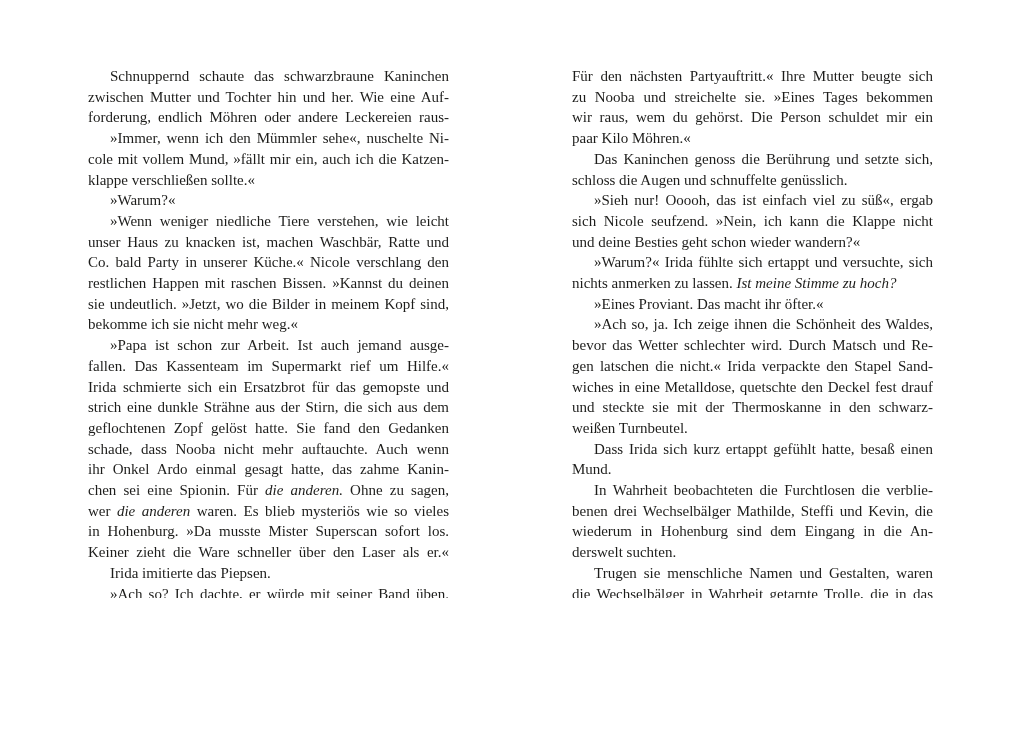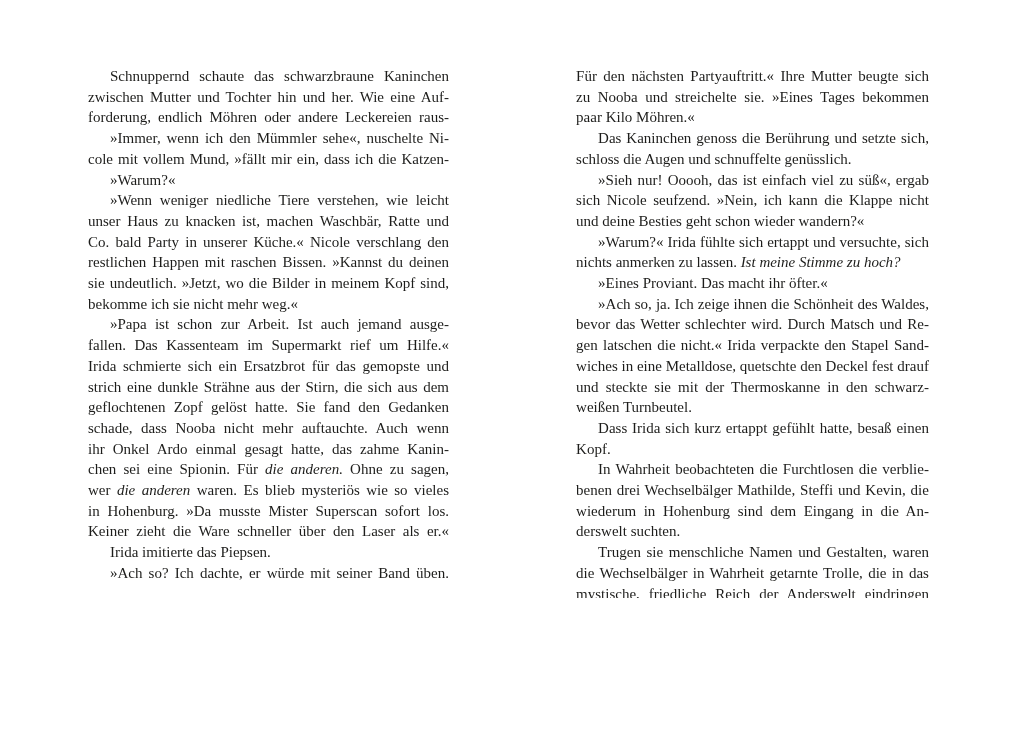--- a/index.html
+++ b/index.html
@@ -15,21 +15,21 @@
   }
   .page {
     position: absolute;
     top: 66px;
     width: 361px;
     height: 612px;
     display: flex;
     flex-direction: column;
   }
   .page-left  { left: 88px; }
-  .page-right { left: 572px; align-items: center; }
+  .page-right { left: 572px; }
   .text-block { flex: 0 0 auto; }
   .line {
     font-size: 15px;
     line-height: 20.7px;
     text-align: justify;
     text-align-last: justify;
     text-justify: inter-word;
     white-space: nowrap;
   }
   .line.indent { text-indent: 22px; }
@@ -61,21 +61,22 @@
 <body>
 
 <div class="sheet">
 
   <div class="page page-left">
     <div class="text-block">
         <div class="line indent"><span>Schnuppernd schaute das schwarzbraune Kaninchen</span></div>
         <div class="line"><span>zwischen Mutter und Tochter hin und her. Wie eine Auf-</span></div>
         <div class="line"><span>forderung, endlich Möhren oder andere Leckereien raus-</span></div>
         <div class="line indent"><span>»Immer, wenn ich den Mümmler sehe«, nuschelte Ni-</span></div>
-        <div class="line"><span>cole mit vollem Mund, »fällt mir ein, dass ich die Katzen-</span></div>
+        <div class="line"><span>cole mit vollem Mund, »fällt mir ein, auch ich die Katzen-</span></div>
+        <div class="line end"><span>klappe verschließen sollte.«</span></div>
         <div class="line indent end"><span>»Warum?«</span></div>
         <div class="line indent"><span>»Wenn weniger niedliche Tiere verstehen, wie leicht</span></div>
         <div class="line"><span>unser Haus zu knacken ist, machen Waschbär, Ratte und</span></div>
         <div class="line"><span>Co. bald Party in unserer Küche.« Nicole verschlang den</span></div>
         <div class="line"><span>restlichen Happen mit raschen Bissen. »Kannst du deinen</span></div>
         <div class="line"><span>sie undeutlich. »Jetzt, wo die Bilder in meinem Kopf sind,</span></div>
         <div class="line end"><span>bekomme ich sie nicht mehr weg.«</span></div>
         <div class="line indent"><span>»Papa ist schon zur Arbeit. Ist auch jemand ausge-</span></div>
         <div class="line"><span>fallen. Das Kassenteam im Supermarkt rief um Hilfe.«</span></div>
         <div class="line"><span>Irida schmierte sich ein Ersatzbrot für das gemopste und</span></div>
@@ -94,37 +95,38 @@
       <span class="orn">∞∞∞∞∞∞∞∞∞∞∞∞∞∞∞∞∞∞∞∞∞∞∞∞∞∞∞∞∞∞∞∞∞∞∞∞∞∞∞∞∞∞∞∞∞∞∞∞</span>
       <span class="pagenum">10</span>
       <span class="orn">∞∞∞∞∞∞∞∞∞∞∞∞∞∞∞∞∞∞∞∞∞∞∞∞∞∞∞∞∞∞∞∞∞∞∞∞∞∞∞∞∞∞∞∞∞∞∞∞</span>
     </div>
   </div>
 
   <div class="page page-right">
     <div class="text-block">
         <div class="line"><span>Für den nächsten Partyauftritt.« Ihre Mutter beugte sich</span></div>
         <div class="line"><span>zu Nooba und streichelte sie. »Eines Tages bekommen</span></div>
+        <div class="line"><span>wir raus, wem du gehörst. Die Person schuldet mir ein</span></div>
         <div class="line end"><span>paar Kilo Möhren.«</span></div>
         <div class="line indent"><span>Das Kaninchen genoss die Berührung und setzte sich,</span></div>
         <div class="line end"><span>schloss die Augen und schnuffelte genüsslich.</span></div>
         <div class="line indent"><span>»Sieh nur! Ooooh, das ist einfach viel zu süß«, ergab</span></div>
         <div class="line"><span>sich Nicole seufzend. »Nein, ich kann die Klappe nicht</span></div>
         <div class="line end"><span>und deine Besties geht schon wieder wandern?«</span></div>
         <div class="line indent"><span>»Warum?« Irida fühlte sich ertappt und versuchte, sich</span></div>
         <div class="line end"><span>nichts anmerken zu lassen. </span><em>Ist meine Stimme zu hoch?</em></div>
         <div class="line indent end"><span>»Eines Proviant. Das macht ihr öfter.«</span></div>
         <div class="line indent"><span>»Ach so, ja. Ich zeige ihnen die Schönheit des Waldes,</span></div>
         <div class="line"><span>bevor das Wetter schlechter wird. Durch Matsch und Re-</span></div>
         <div class="line"><span>gen latschen die nicht.« Irida verpackte den Stapel Sand-</span></div>
         <div class="line"><span>wiches in eine Metalldose, quetschte den Deckel fest drauf</span></div>
         <div class="line"><span>und steckte sie mit der Thermoskanne in den schwarz-</span></div>
         <div class="line end"><span>weißen Turnbeutel.</span></div>
         <div class="line indent"><span>Dass Irida sich kurz ertappt gefühlt hatte, besaß einen</span></div>
-        <div class="line end"><span>Kopf.</span></div>
+        <div class="line end"><span>Mund.</span></div>
         <div class="line indent"><span>In Wahrheit beobachteten die Furchtlosen die verblie-</span></div>
         <div class="line"><span>benen drei Wechselbälger Mathilde, Steffi und Kevin, die</span></div>
         <div class="line"><span>wiederum in Hohenburg sind dem Eingang in die An-</span></div>
         <div class="line end"><span>derswelt suchten.</span></div>
         <div class="line indent"><span>Trugen sie menschliche Namen und Gestalten, waren</span></div>
         <div class="line"><span>die Wechselbälger in Wahrheit getarnte Trolle, die in das</span></div>
         <div class="line"><span>mystische, friedliche Reich der Anderswelt eindringen</span></div>
       </div>
     <div class="footer">
       <span class="orn">∞∞∞∞∞∞∞∞∞∞∞∞∞∞∞∞∞∞∞∞∞∞∞∞∞∞∞∞∞∞∞∞∞∞∞∞∞∞∞∞∞∞∞∞∞∞∞∞</span>

